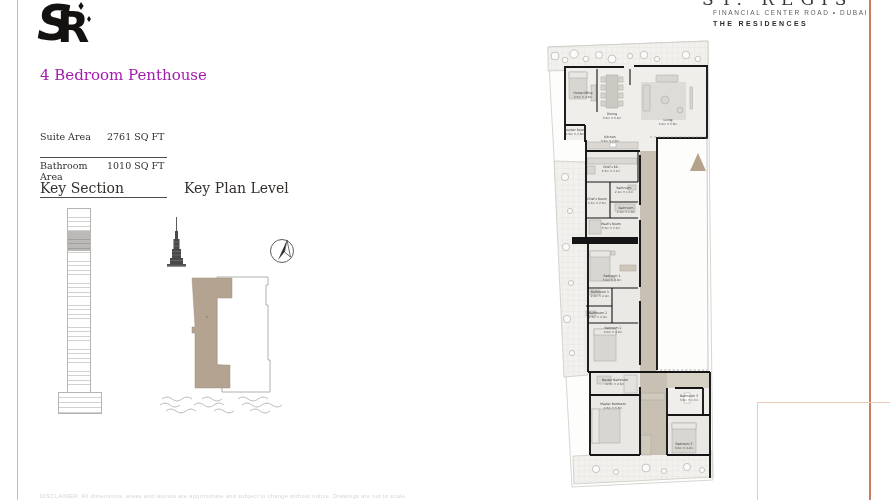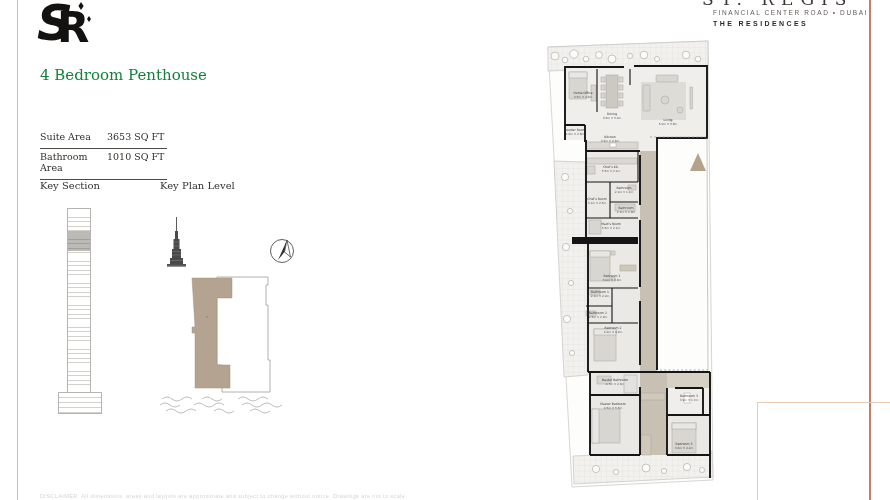--- a/index.html
+++ b/index.html
@@ -12,27 +12,27 @@
   .border-right{left:869px;top:0;width:2px;height:500px;background:#c67e62;}
   .corner-frame{left:757px;top:402px;width:200px;height:160px;
                 border-top:1px solid #e8cab7;border-left:1px solid #e8cab7;}
   
   .wordmark-clip{left:700px;top:0;width:175px;height:8px;overflow:hidden;}
   .wordmark{position:absolute;left:2px;top:-11px;font-family:"DejaVu Serif",serif;
             font-size:17px;letter-spacing:7px;color:#3a3432;white-space:nowrap;}
   .brand-address{left:713px;top:9px;font-size:6.5px;letter-spacing:1.6px;color:#5f5b58;}
   .brand-res{left:713px;top:20px;font-size:7px;font-weight:bold;letter-spacing:2.4px;color:#2e2a28;}
   
-  .page-title{left:40px;top:66px;font-family:"DejaVu Serif",serif;font-size:15px;color:#15803d;}
+  .page-title{left:40px;top:66px;font-family:"DejaVu Serif",serif;font-size:15px;color:#a21caf;}
   .area-table{left:40px;top:129px;width:127px;font-family:"DejaVu Serif",serif;font-size:9.5px;color:#33302e;}
-  .area-row{display:flex;padding:2px 0 6px 0;}
+  .area-row{display:flex;padding:2px 0 15px 0;}
   .area-row.b{border-bottom:1px solid #4d4a47;}
   .area-label{flex:1;}
   .area-value{width:60px;text-align:left;}
-  .key-label{font-family:"DejaVu Serif",serif;font-size:10px;color:#33302e;}
+  .key-label{font-family:"DejaVu Serif",serif;font-size:14px;color:#33302e;}
   
   .tower{left:67px;top:208px;width:22px;height:184px;border:1px solid #b6b4b0;
          background:repeating-linear-gradient(to bottom,#ffffff 0 3.6px,#d3d1cd 3.6px 4.4px);}
   .tower-highlight{position:absolute;left:0;top:22px;width:100%;height:20px;
          background:repeating-linear-gradient(to bottom,#bcbab6 0 3.6px,#a19f9b 3.6px 4.4px);}
   .podium{left:58px;top:392px;width:42px;height:20px;border:1px solid #b6b4b0;
          background:repeating-linear-gradient(to bottom,#ffffff 0 4px,#d3d1cd 4px 5px);}
   
   .disclaimer{left:40px;top:493px;font-size:5.5px;color:#d4d4d4;letter-spacing:.4px;white-space:nowrap;}
   svg text{font-family:"DejaVu Sans",sans-serif;}
@@ -59,30 +59,30 @@
     <div class="wordmark">ST. REGIS</div>
   </div>
   <div class="abs brand-address">FINANCIAL CENTER ROAD • DUBAI</div>
   <div class="abs brand-res">THE RESIDENCES</div>
 
   <div class="abs page-title">4 Bedroom Penthouse</div>
 
   <div class="abs area-table">
     <div class="area-row b">
       <span class="area-label">Suite Area</span>
-      <span class="area-value">3653 SQ FT</span>
+      <span class="area-value">2761 SQ FT</span>
     </div>
     <div class="area-row b">
       <span class="area-label">Bathroom Area</span>
       <span class="area-value">1010 SQ FT</span>
     </div>
   </div>
 
   <div class="abs key-label" style="left:40px;top:180px">Key Section</div>
-  <div class="abs key-label" style="left:160px;top:180px">Key Plan Level</div>
+  <div class="abs key-label" style="left:184px;top:180px">Key Plan Level</div>
 
   <div class="abs tower">
     <div class="tower-highlight"></div>
   </div>
   <div class="abs podium"></div>
 
   <svg class="abs" style="left:150px;top:215px" width="160" height="200" viewBox="0 0 160 200">
 
     <g fill="#4a4a4a" stroke="none">
       <line x1="26.5" y1="2" x2="26.5" y2="17" stroke="#4a4a4a" stroke-width="0.9"></line>

